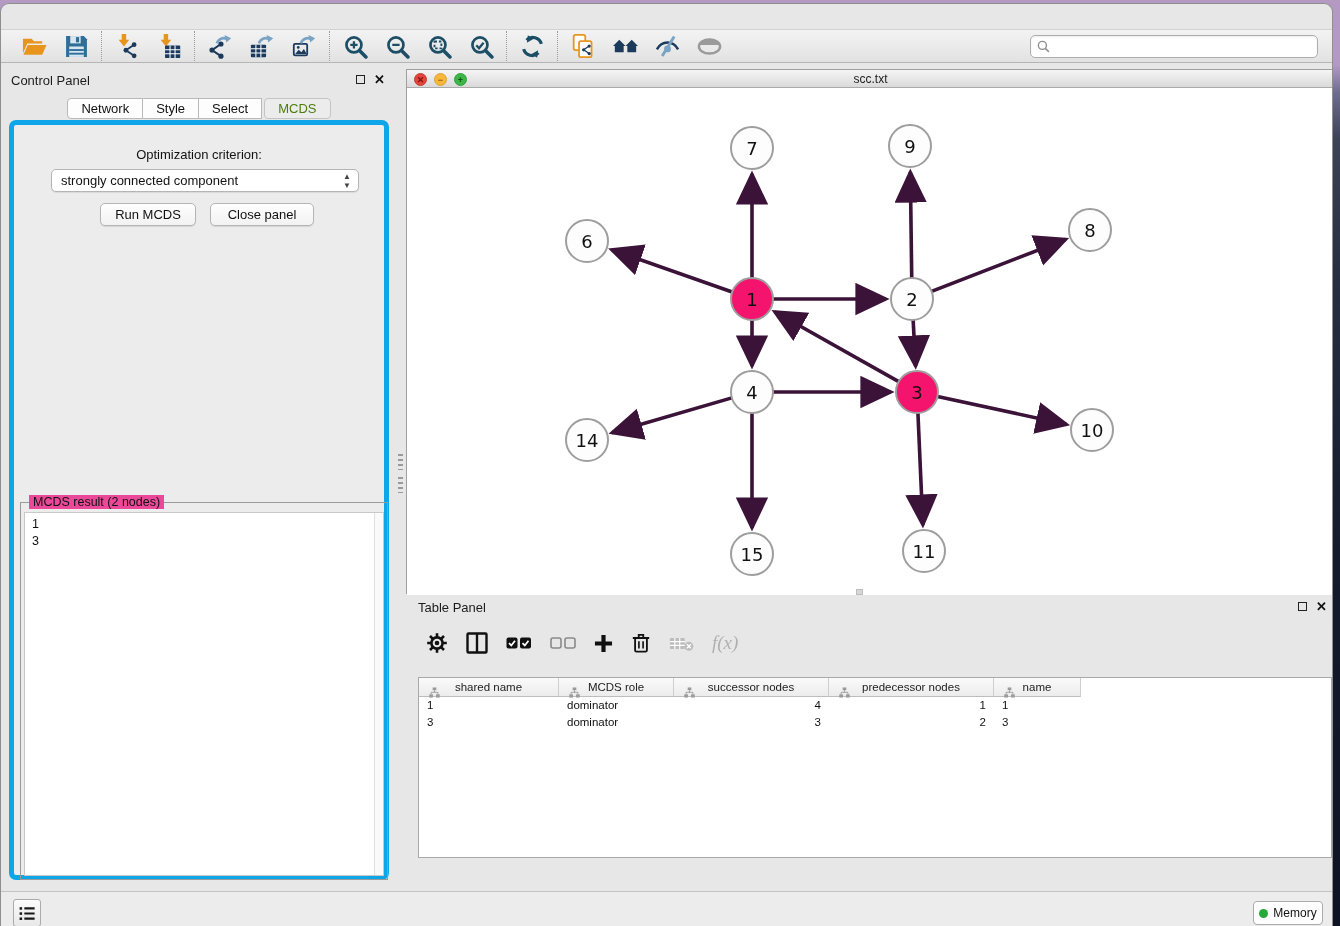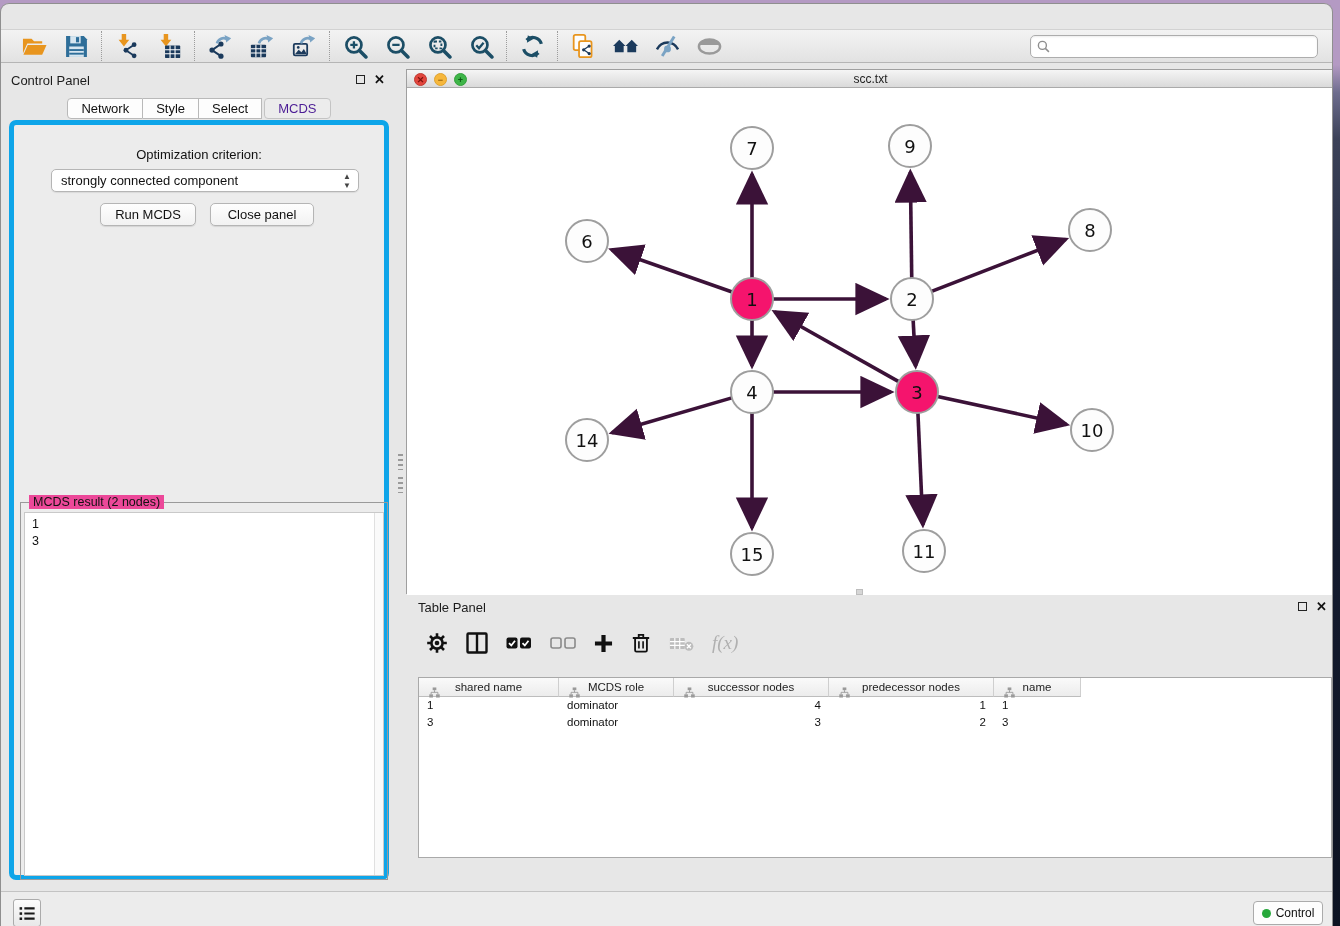--- a/index.html
+++ b/index.html
@@ -40,21 +40,21 @@
   
   .cp-header { position:absolute; left:8px; top:66px; width:382px; height:22px; }
   .cp-header .panel-title { position:absolute; left:2px; top:3px; }
   .cp-float { position:absolute; right:26px; top:5px; }
   .cp-close { position:absolute; right:6px; top:5px; }
   .cp-tabs { position:absolute; left:8px; top:94px; width:380px; display:flex; justify-content:center; }
   .seg { height:21px; line-height:19px; font-size:13px; padding:0 13px; background:#fdfdfd;
     border:1px solid #b9b9b9; border-left:none; color:#111; text-align:center; }
   .seg.first { border-left:1px solid #b9b9b9; border-radius:4px 0 0 4px; }
   .seg.last { border-radius:0 4px 4px 0; }
-  .seg.selected { background:#ececec; color:#4c1d95; border-radius:4px; border:1px solid #c4c4c4; margin-left:2px; }
+  .seg.selected { background:#ececec; color:#4d7c0f; border-radius:4px; border:1px solid #c4c4c4; margin-left:2px; }
   .cp-card { position:absolute; left:8px; top:116px; width:380px; height:760px;
     background:#ececec; border:5px solid #0ea5e9; border-radius:7px; }
   .opt-label { position:absolute; top:22px; width:100%; text-align:center; font-size:13px; color:#111; }
   .criterion { position:absolute; left:37px; top:44px; width:308px; height:23px; background:#fff;
     border:1px solid #b5b5b5; border-radius:5px; font-size:13px; color:#111; line-height:21px; padding-left:9px;
     box-shadow:0 1px 1px rgba(0,0,0,.08); }
   .stepper { position:absolute; right:7px; top:2px; font-size:8px; color:#444; line-height:9px; text-align:center; }
   .cp-btn { position:absolute; top:78px; height:23px; background:linear-gradient(#fefefe,#f2f2f2);
     border:1px solid #b5b5b5; border-radius:5px; font-size:13px; color:#111; text-align:center; line-height:21px;
     box-shadow:0 1px 1px rgba(0,0,0,.1); }
@@ -556,17 +556,17 @@
           </g>
         <g fill="#1a1a1a">
             <rect x="2" y="4" width="3.2" height="3.2"></rect>
             <rect x="2" y="10.5" width="3.2" height="3.2"></rect>
             <rect x="2" y="17" width="3.2" height="3.2"></rect>
           </g>
       </svg>
     </div>
     <div class="memory-btn">
       <span class="mem-dot"></span>
-      <span>Control</span>
+      <span>Memory</span>
     </div>
   </div>
 
 </div>
 
 </body></html>

